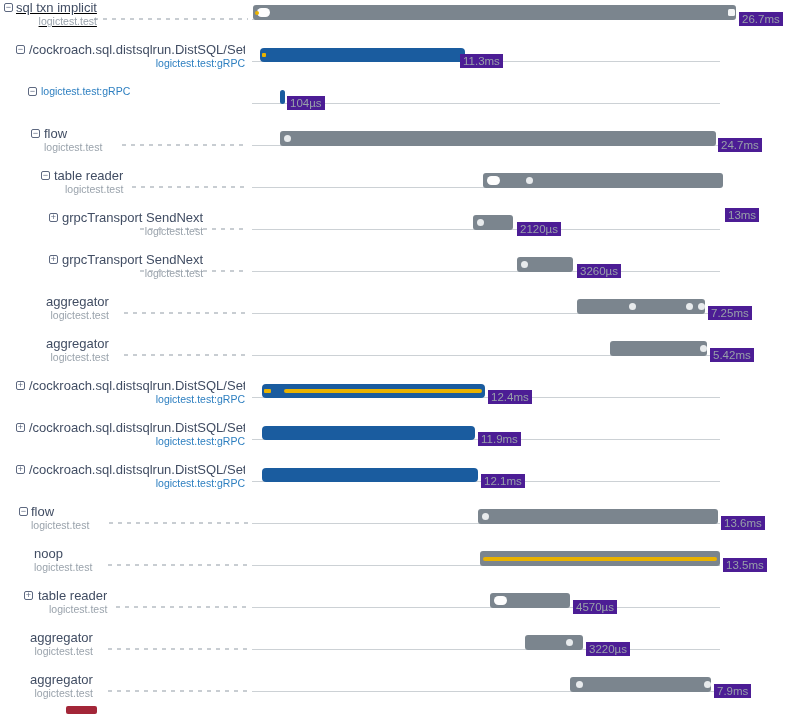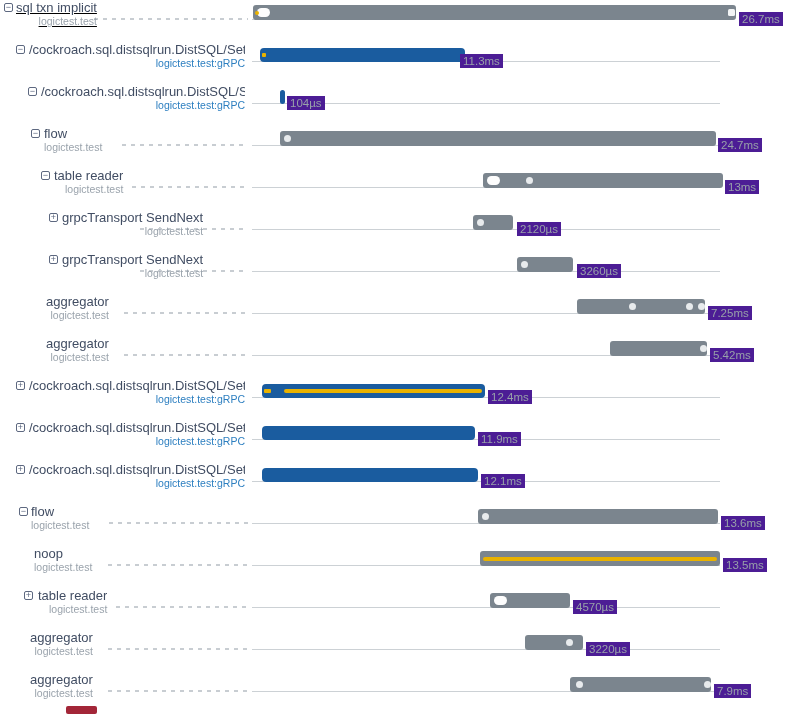--- a/index.html
+++ b/index.html
@@ -68,21 +68,20 @@
 
     <div class="track" style="left: 252px; width: 468px;"></div>
     <div class="bar blue" style="left: 260px; width: 205px;">
         <span class="yl-dash" style="left: 2px; width: 4px;"></span>
       </div>
     <span class="duration" style="left: 460px;">11.3ms</span>
   </div>
     <div class="row" style="top: 84px;">
     <span class="tree-icon" style="left: 28px;">−</span>
     <div class="label" style="left: 41px;">
-      <span class="title" style="max-width: 204px;">/cockroach.sql.distsqlrun.DistSQL/S</span>
       <span class="subtitle blue">logictest.test:gRPC</span>
     </div>
 
     <div class="track" style="left: 252px; width: 468px;"></div>
     <div class="bar blue" style="left: 280px; width: 5px;"></div>
     <span class="duration" style="left: 287px;">104µs</span>
   </div>
     <div class="row" style="top: 126px;">
     <span class="tree-icon" style="left: 31px;">−</span>
     <div class="label" style="left: 44px;">
@@ -97,21 +96,21 @@
     </div>
     <div class="row" style="top: 168px;">
     <span class="tree-icon" style="left: 41px;">−</span>
     <div class="label" style="left: 54px;">
       <span class="title" style="max-width: 191px;">table reader</span>
       <span class="subtitle gray">logictest.test</span>
     </div>
     <div class="dashes" style="left: 132px; width: 116px;"></div>
     <div class="track" style="left: 252px; width: 468px;"></div>
     <div class="bar gray" style="left: 483px; width: 240px;"></div>
-    <span class="duration" style="left: 725px;">13ms</span>
+    <span class="duration" style="left: 725px; margin-top: 28px;">13ms</span>
   <span class="mk pill" style="left: 487px;"></span>
       <span class="mk circle" style="left: 526px;"></span>
     </div>
     <div class="row" style="top: 210px;">
     <span class="tree-icon" style="left: 49px;">+</span>
     <div class="label" style="left: 62px;">
       <span class="title" style="max-width: 183px;">grpcTransport SendNext</span>
       <span class="subtitle gray">logictest.test</span>
     </div>
     <div class="dashes" style="left: 140px; width: 108px;"></div>

